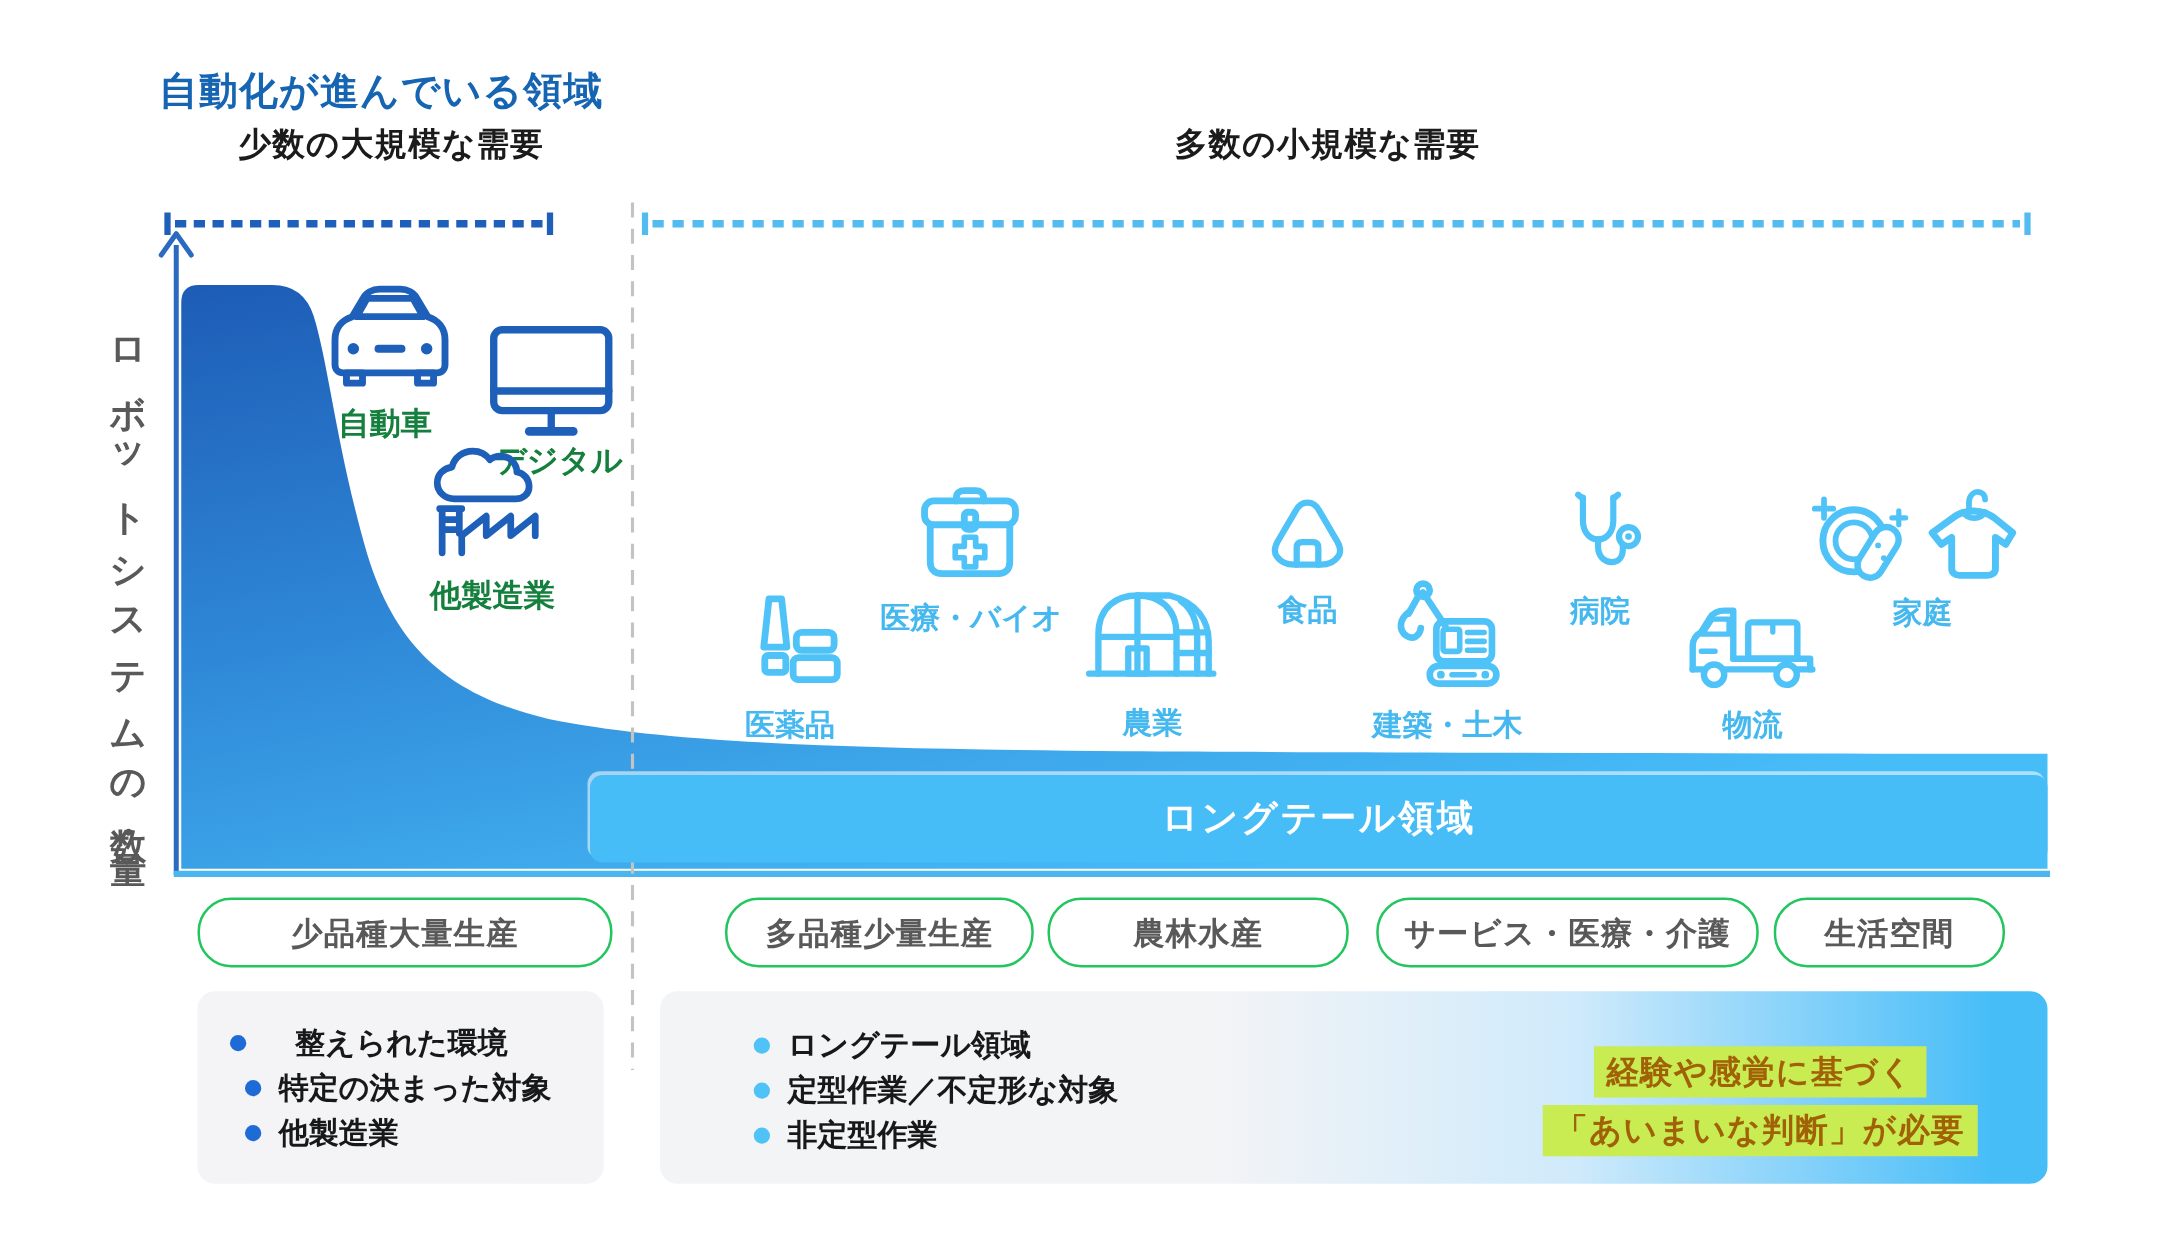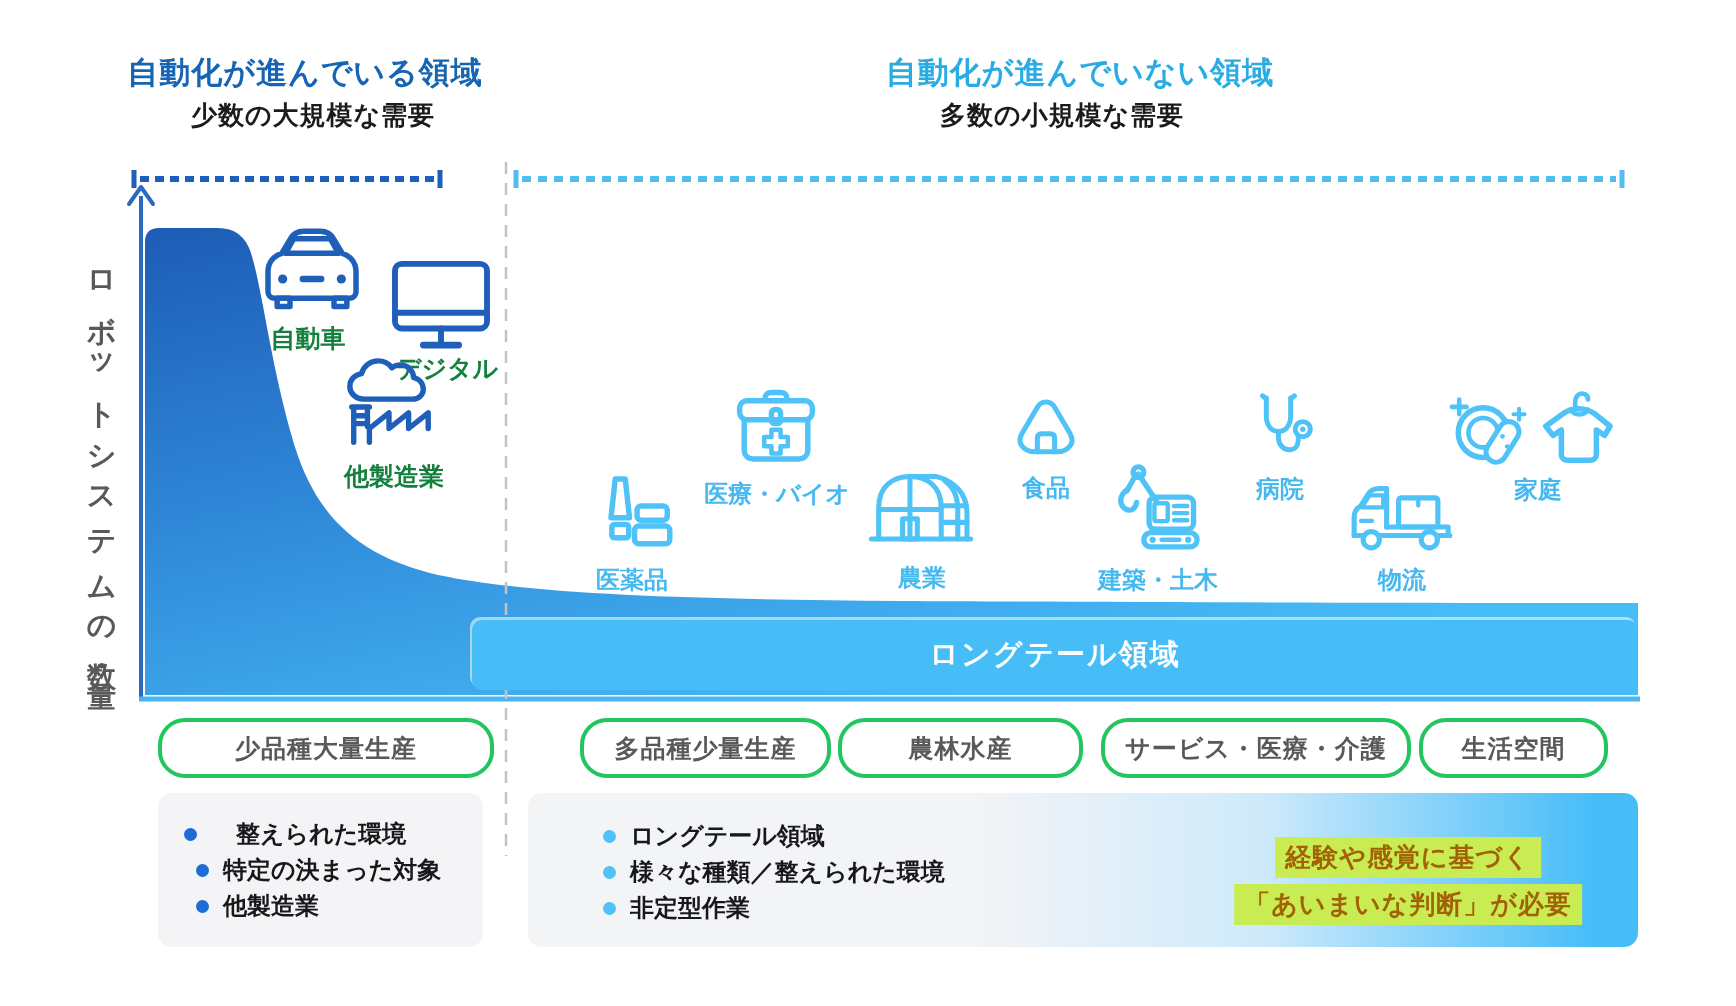--- a/index.html
+++ b/index.html
@@ -9,21 +9,21 @@
   .ctr{transform:translateX(-50%);white-space:nowrap;text-align:center;}
   .title{font-size:31px;font-weight:700;letter-spacing:1px;}
   .title.dark{color:#1565b2;}
   .title.light{color:#29ace3;}
   .subtitle{font-size:26px;font-weight:700;color:#1b1b1b;letter-spacing:1px;}
   .ylabel{writing-mode:vertical-rl;text-orientation:upright;font-size:29px;font-weight:700;color:#595959;letter-spacing:10px;}
   .ilabel{font-weight:700;white-space:nowrap;transform:translateX(-50%);}
   .ilabel.dark{color:#15803d;font-size:25px;}
   .ilabel.light{color:#45b8f0;font-size:24px;}
   .band-label{color:#ffffff;font-size:29px;font-weight:700;letter-spacing:2px;}
-  .pill{position:absolute;height:52px;background:#ffffff;border:4px solid #22c55e;border-radius:27px;
+  .pill{position:absolute;height:52px;background:#ffffff;border:2px solid #22c55e;border-radius:27px;
         display:flex;align-items:center;justify-content:center;font-size:25px;font-weight:700;color:#595959;letter-spacing:1px;}
   .info-box{position:absolute;border-radius:14px;}
   .info-box.left{background:#f4f4f6;}
   .info-box.right{background:linear-gradient(90deg,#f3f4f6 0%,#f3f4f6 40%,#cfeafb 66%,#47bdf8 96%);}
   .bullet-row{position:absolute;display:flex;align-items:center;gap:14px;font-size:24px;font-weight:700;color:#17181a;white-space:nowrap;}
   .dot{width:13px;height:13px;border-radius:50%;flex:0 0 auto;}
   .dot.dark{background:#1e6bd6;}
   .dot.light{background:#4fc3f7;}
   .hl{display:inline-block;background:#c9ec52;color:#a16207;font-size:26px;font-weight:700;
       padding:3px 10px;letter-spacing:1px;white-space:nowrap;}
@@ -32,21 +32,20 @@
   .band{position:absolute;background:#47bdf8;border-radius:10px;box-shadow:-2px -3px 0 rgba(255,255,255,.55);
         display:flex;align-items:center;justify-content:center;}
 </style>
 </head>
 <body>
 
 <div id="stage">
 
   <div class="abs ctr title dark" style="left:305px;top:52px;">自動化が進んでいる領域</div>
   <div class="abs ctr subtitle" style="left:313px;top:98px;">少数の大規模な需要</div>
-  <div class="abs ctr title light" style="left:1080px;top:52px;">自動化が進んでいない領域</div>
   <div class="abs ctr subtitle" style="left:1062px;top:98px;">多数の小規模な需要</div>
 
   <svg class="abs" style="left:0;top:0;" width="1736" height="1006" viewBox="0 0 1736 1006">
     <defs>
       <linearGradient id="tailGrad" x1="0" y1="0" x2="0.62" y2="1">
         <stop offset="0" stop-color="#1d5cb6"></stop>
         <stop offset="0.45" stop-color="#2e86d6"></stop>
         <stop offset="1" stop-color="#47bdf8"></stop>
       </linearGradient>
     </defs>
@@ -224,21 +223,21 @@
     <span>他製造業</span>
   </div>
 
   <div class="info-box right" style="left:528px;top:793px;width:1110px;height:154px;"></div>
   <div class="bullet-row" style="left:603px;top:820px;">
     <span class="dot light"></span>
     <span>ロングテール領域</span>
   </div>
   <div class="bullet-row" style="left:603px;top:856px;">
     <span class="dot light"></span>
-    <span>様々な種類／整えられた環境</span>
+    <span>定型作業／不定形な対象</span>
   </div>
   <div class="bullet-row" style="left:603px;top:892px;">
     <span class="dot light"></span>
     <span>非定型作業</span>
   </div>
 
   <div class="hl-wrap" style="left:1408px;top:837px;">
     <span class="hl">経験や感覚に基づく</span>
     <span class="hl">「あいまいな判断」が必要</span>
   </div>

